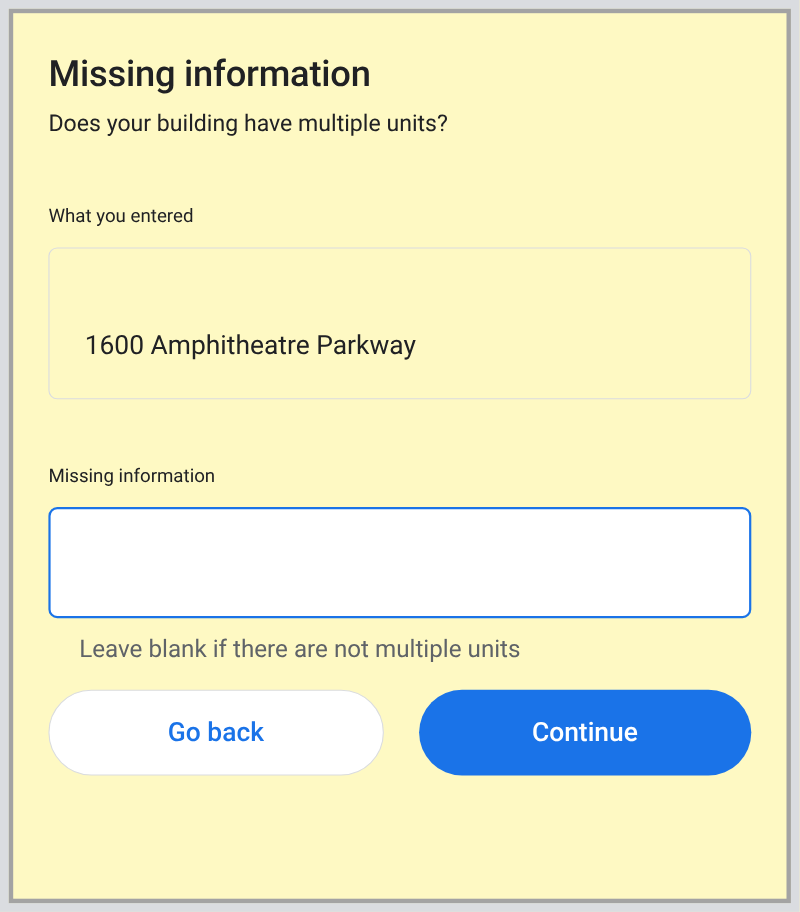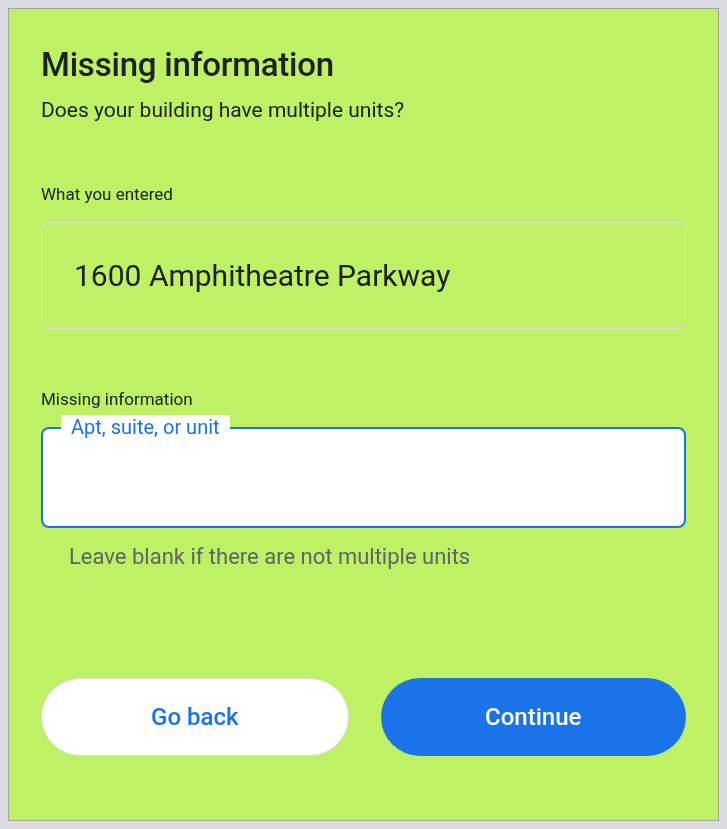--- a/index.html
+++ b/index.html
@@ -8,24 +8,24 @@
       box-sizing: border-box;
     }
     body {
       font-family: 'Google Sans', Roboto, Arial, sans-serif;
       background: #dadce0;
       width: 727px;
       height: 829px;
       padding: 8px;
     }
     .dialog {
-      background: #bef264;
+      background: #fef9c3;
       width: 100%;
       height: 100%;
-      border: 1px solid #a3a3a3;
+      border: 4px solid #a3a3a3;
       padding: 36px 32px;
     }
     .title {
       font-size: 33px;
       font-weight: 500;
       color: #202124;
       letter-spacing: -0.2px;
       margin-bottom: 14px;
     }
     .subtitle {
@@ -40,23 +40,24 @@
       color: #202124;
       margin-bottom: 18px;
     }
     .entered-box {
       border: 1px solid #dadce0;
       border-radius: 8px;
       padding: 30px 32px;
       margin-bottom: 60px;
     }
     .entered-line {
-      font-size: 30px;
+      font-size: 24px;
       color: #202124;
       line-height: 1.5;
+      margin-top: 40px;
     }
     .field-wrapper {
       position: relative;
       margin-bottom: 16px;
     }
     .field-input {
       width: 100%;
       border: 2px solid #1a73e8;
       border-radius: 8px;
       padding: 34px 28px;
@@ -72,38 +73,37 @@
       left: 20px;
       background: #ffffff;
       padding: 0 10px;
       font-size: 20px;
       color: #1a73e8;
     }
     .helper-text {
       font-size: 22px;
       color: #5f6368;
       padding-left: 28px;
-      margin-bottom: 74px;
+      margin-bottom: 24px;
     }
     .button-row {
       display: flex;
       gap: 32px;
     }
     .btn {
       flex: 1;
       height: 78px;
       border-radius: 40px;
       font-size: 24px;
       font-weight: 500;
       font-family: inherit;
       cursor: pointer;
       display: flex;
       align-items: center;
       justify-content: center;
-      margin-top: 35px;
     }
     .btn-outline {
       background: #ffffff;
       border: 1px solid #dadce0;
       color: #1a73e8;
     }
     .btn-primary {
       background: #1a73e8;
       border: none;
       color: #ffffff;
@@ -116,21 +116,20 @@
   <h1 class="title">Missing information</h1>
   <p class="subtitle">Does your building have multiple units?</p>
 
   <h2 class="section-heading">What you entered</h2>
   <div class="entered-box">
     <div class="entered-line">1600 Amphitheatre Parkway</div>
   </div>
 
   <h2 class="section-heading">Missing information</h2>
   <div class="field-wrapper">
-    <label class="field-label">Apt, suite, or unit</label>
     <input class="field-input" type="text" autofocus="" value="" style="">
   </div>
   <p class="helper-text">Leave blank if there are not multiple units</p>
 
   <div class="button-row">
     <button class="btn btn-outline">Go back</button>
     <button class="btn btn-primary">Continue</button>
   </div>
 </div>
 

